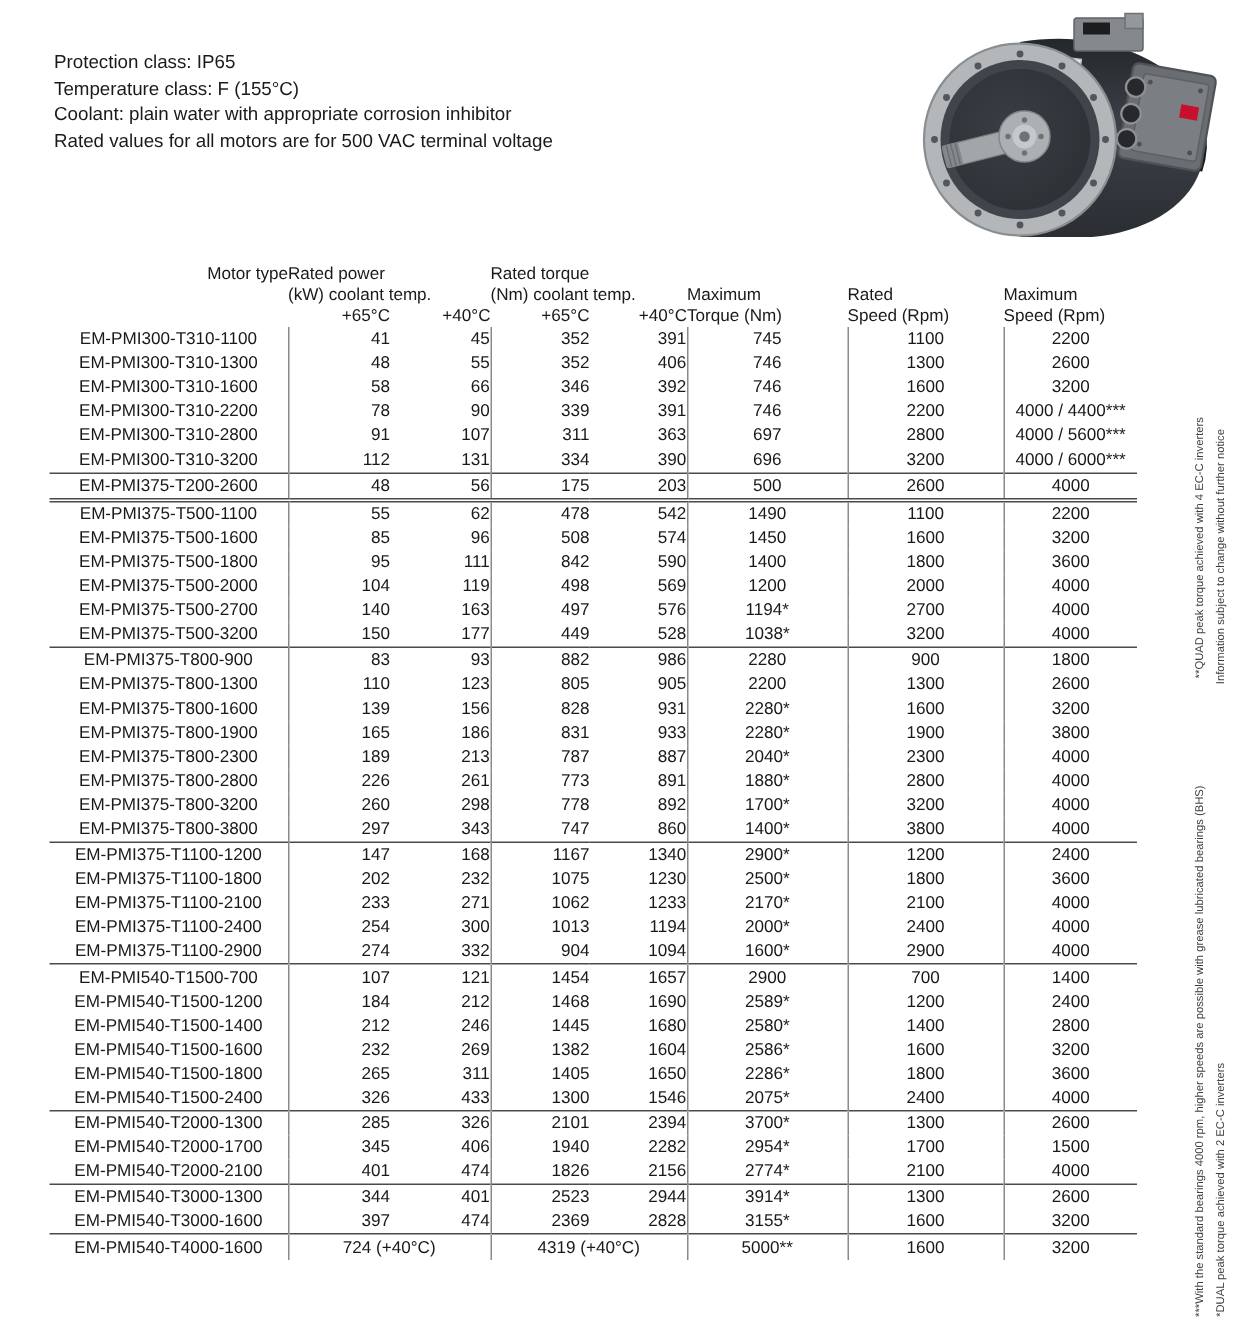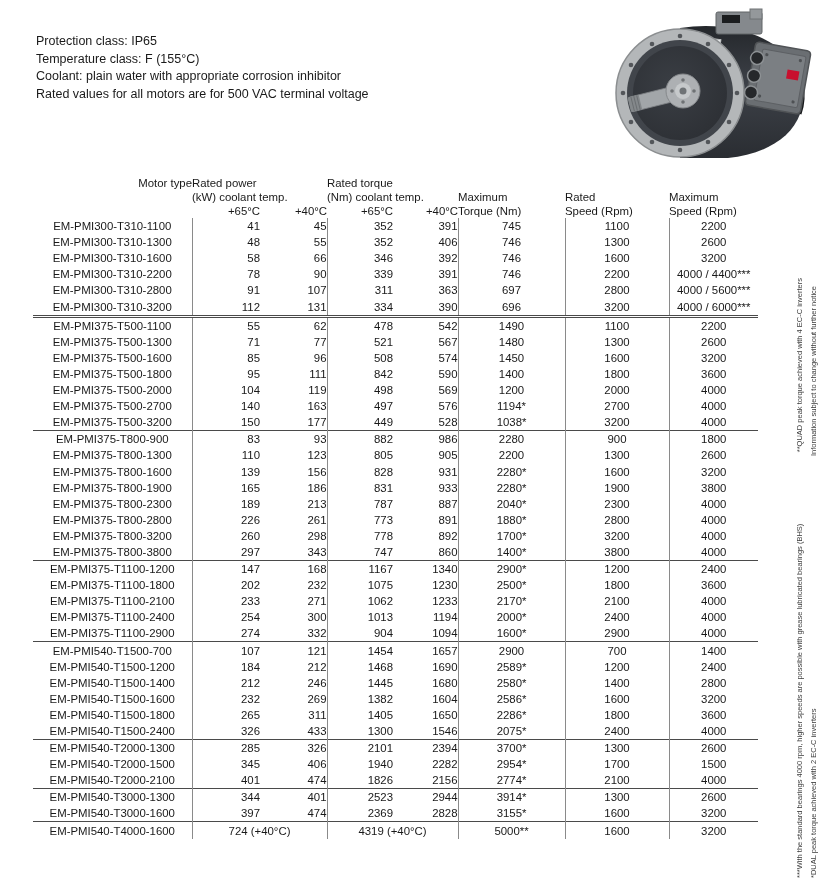--- a/index.html
+++ b/index.html
@@ -222,41 +222,41 @@
         <tr>
           <td class="mt">EM-PMI300-T310-3200</td>
           <td class="ra pa bl">112</td>
           <td class="ra pb">131</td>
           <td class="ra pc bl">334</td>
           <td class="ra pd">390</td>
           <td class="ctr bl">696</td>
           <td class="ctr bl">3200</td>
           <td class="ctr bl">4000 / 6000***</td>
         </tr>
+        <tr class="gs">
+          <td class="mt">EM-PMI375-T200-2600</td>
+          <td class="ra pa bl">48</td>
+          <td class="ra pb">56</td>
+          <td class="ra pc bl">175</td>
+          <td class="ra pd">203</td>
+          <td class="ctr bl">500</td>
+          <td class="ctr bl">2600</td>
+          <td class="ctr bl">4000</td>
+        </tr>
         <tr class="gs2">
           <td class="mt">EM-PMI375-T500-1100</td>
           <td class="ra pa bl">55</td>
           <td class="ra pb">62</td>
           <td class="ra pc bl">478</td>
           <td class="ra pd">542</td>
           <td class="ctr bl">1490</td>
           <td class="ctr bl">1100</td>
           <td class="ctr bl">2200</td>
         </tr>
         <tr>
-          <td class="mt">EM-PMI375-T500-1300</td>
-          <td class="ra pa bl">71</td>
-          <td class="ra pb">77</td>
-          <td class="ra pc bl">521</td>
-          <td class="ra pd">567</td>
-          <td class="ctr bl">1480</td>
-          <td class="ctr bl">1300</td>
-          <td class="ctr bl">2600</td>
-        </tr>
-        <tr>
           <td class="mt">EM-PMI375-T500-1600</td>
           <td class="ra pa bl">85</td>
           <td class="ra pb">96</td>
           <td class="ra pc bl">508</td>
           <td class="ra pd">574</td>
           <td class="ctr bl">1450</td>
           <td class="ctr bl">1600</td>
           <td class="ctr bl">3200</td>
         </tr>
         <tr>
@@ -493,21 +493,21 @@
           <td class="mt">EM-PMI540-T2000-1300</td>
           <td class="ra pa bl">285</td>
           <td class="ra pb">326</td>
           <td class="ra pc bl">2101</td>
           <td class="ra pd">2394</td>
           <td class="ctr bl">3700*</td>
           <td class="ctr bl">1300</td>
           <td class="ctr bl">2600</td>
         </tr>
         <tr>
-          <td class="mt">EM-PMI540-T2000-1500</td>
+          <td class="mt">EM-PMI540-T2000-1700</td>
           <td class="ra pa bl">345</td>
           <td class="ra pb">406</td>
           <td class="ra pc bl">1940</td>
           <td class="ra pd">2282</td>
           <td class="ctr bl">2954*</td>
           <td class="ctr bl">1700</td>
           <td class="ctr bl">1500</td>
         </tr>
         <tr>
           <td class="mt">EM-PMI540-T2000-2100</td>

